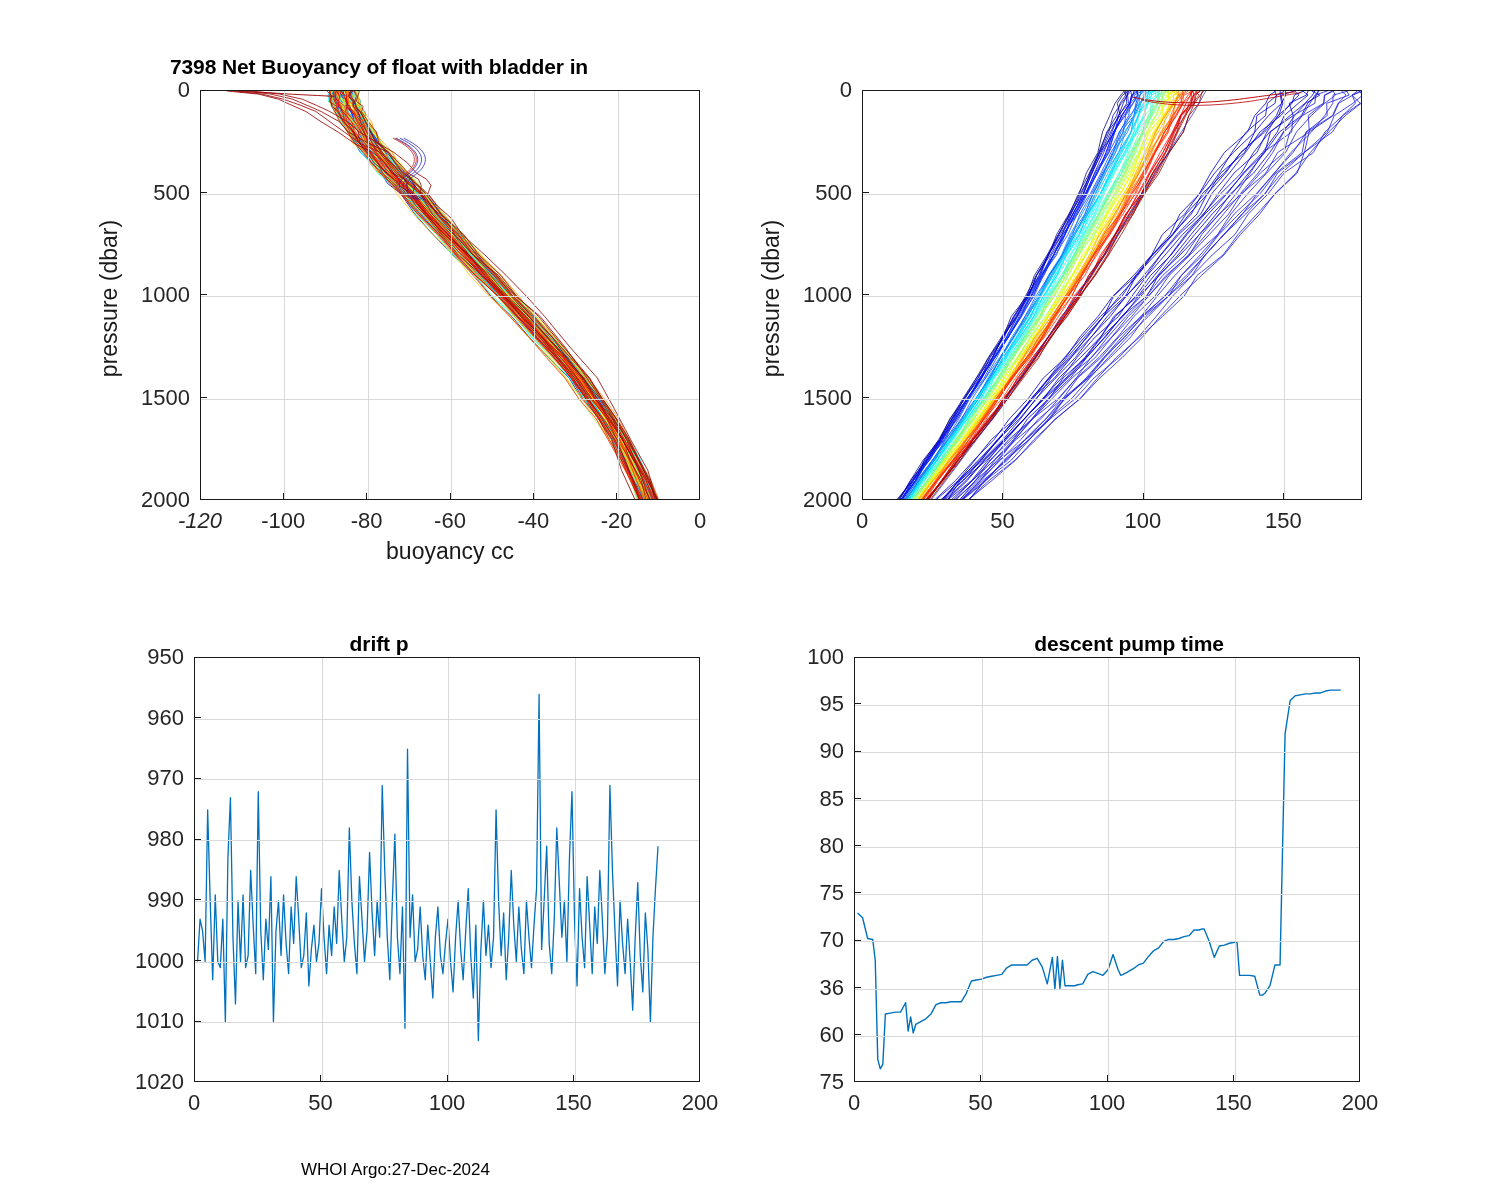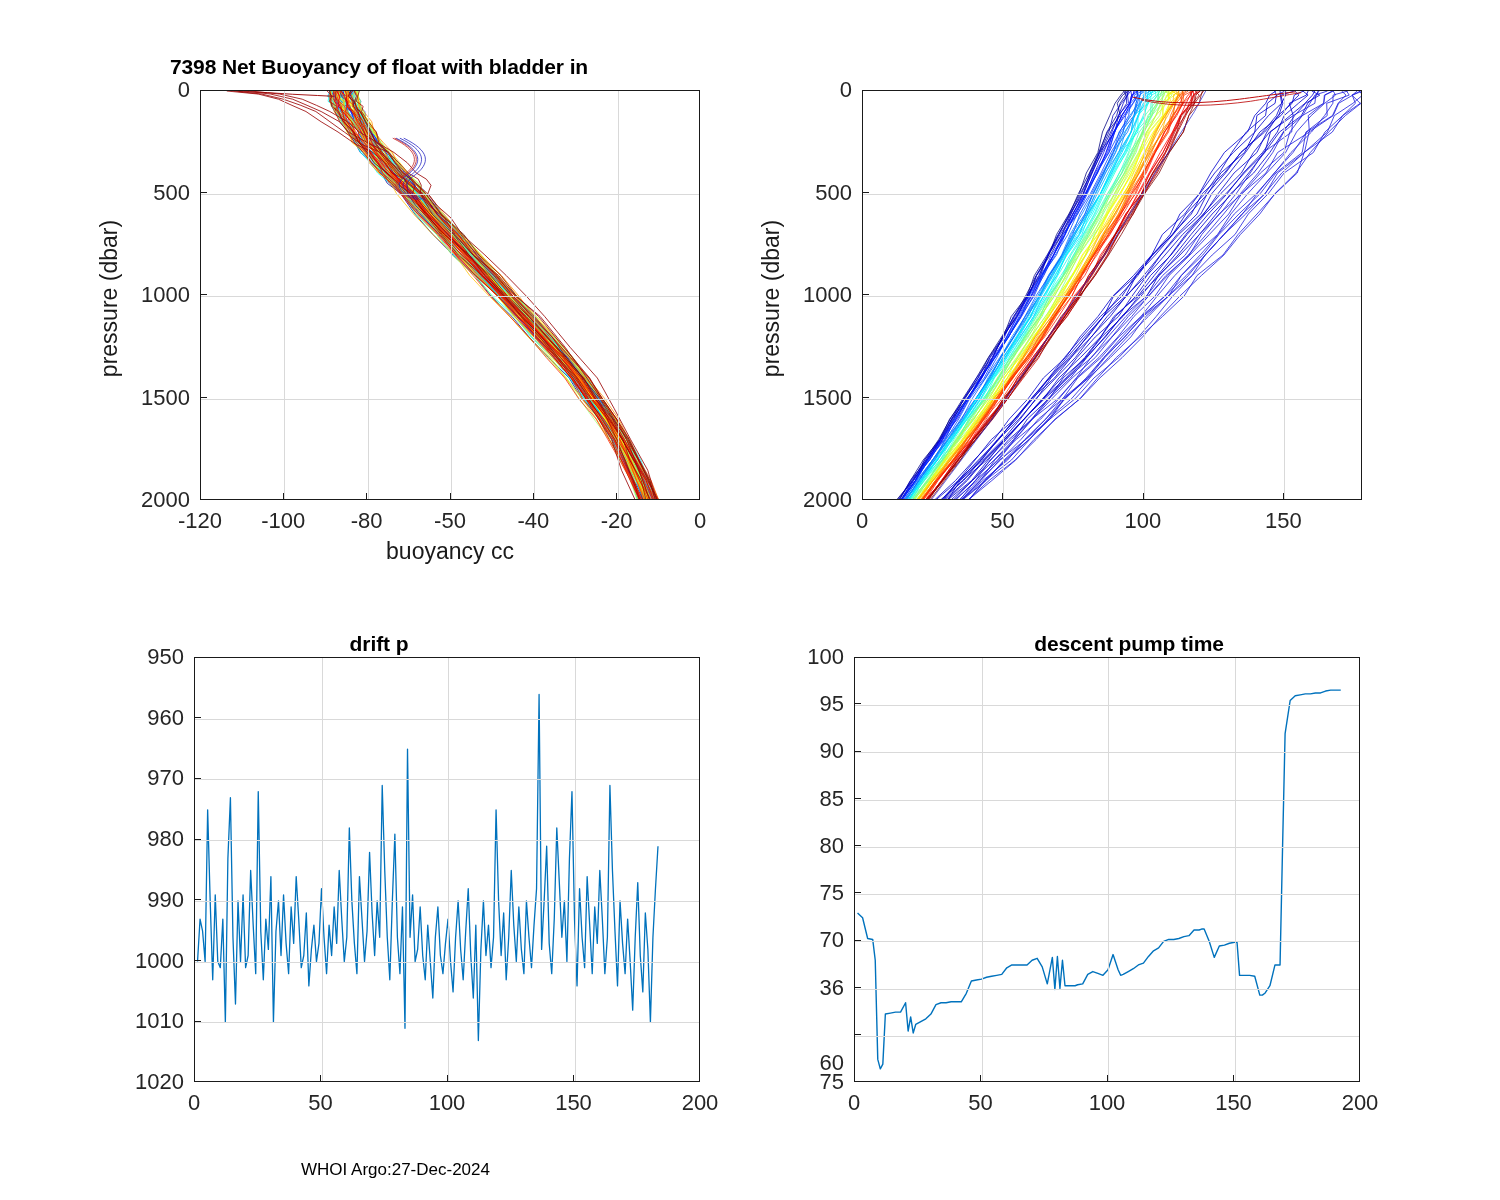--- a/index.html
+++ b/index.html
@@ -243,24 +243,24 @@
     <div class="tick-mark-x" style="left:446px;top:493px;"></div>
     <div class="tick-mark-x" style="left:529px;top:493px;"></div>
     <div class="tick-mark-x" style="left:612px;top:493px;"></div>
 
     <div class="tick-y" style="left:110px;top:90px;width:76px;">0</div>
     <div class="tick-y" style="left:110px;top:192.5px;width:76px;">500</div>
     <div class="tick-y" style="left:110px;top:295px;width:76px;">1000</div>
     <div class="tick-y" style="left:110px;top:397.5px;width:76px;">1500</div>
     <div class="tick-y" style="left:110px;top:500px;width:76px;">2000</div>
 
-    <div class="tick-x" style="left:196px;top:508px;">-120</div>
+    <div class="tick-x" style="left:196px;top:508px;font-style:italic;">-120</div>
     <div class="tick-x" style="left:279.3px;top:508px;">-100</div>
     <div class="tick-x" style="left:362.7px;top:508px;">-80</div>
-    <div class="tick-x" style="left:446px;top:508px;">-50</div>
+    <div class="tick-x" style="left:446px;top:508px;">-60</div>
     <div class="tick-x" style="left:529.3px;top:508px;">-40</div>
     <div class="tick-x" style="left:612.7px;top:508px;">-20</div>
     <div class="tick-x" style="left:696px;top:508px;">0</div>
 
     <div class="axis-xlabel" style="left:196px;top:538px;width:500px;">buoyancy cc</div>
     <div class="axis-ylabel" style="left:-45px;top:285px;width:300px;">pressure (dbar)</div>
   </div>
 
   <div class="panel" style="left:750px;top:0;width:750px;height:600px;">
     <div class="plotbox" style="left:108px;top:90px;width:500px;height:410px;">
@@ -472,21 +472,21 @@
     <div class="tick-mark-x" style="left:479px;top:475px;"></div>
 
     <div class="tick-y" style="left:10px;top:57px;width:80px;">100</div>
     <div class="tick-y" style="left:10px;top:104.2px;width:80px;">95</div>
     <div class="tick-y" style="left:10px;top:151.4px;width:80px;">90</div>
     <div class="tick-y" style="left:10px;top:198.6px;width:80px;">85</div>
     <div class="tick-y" style="left:10px;top:245.8px;width:80px;text-align:right;">80</div>
     <div class="tick-y" style="left:10px;top:293.1px;width:80px;">75</div>
     <div class="tick-y" style="left:10px;top:340.3px;width:80px;">70</div>
     <div class="tick-y" style="left:10px;top:387.5px;width:80px;">36</div>
-    <div class="tick-y" style="left:10px;top:434.7px;width:80px;margin-top:28px;">60</div>
+    <div class="tick-y" style="left:10px;top:434.7px;width:80px;">60</div>
     <div class="tick-y" style="left:10px;top:482px;width:80px;">75</div>
 
     <div class="tick-x" style="left:100px;top:490px;">0</div>
     <div class="tick-x" style="left:226.5px;top:490px;">50</div>
     <div class="tick-x" style="left:353px;top:490px;">100</div>
     <div class="tick-x" style="left:479.5px;top:490px;">150</div>
     <div class="tick-x" style="left:606px;top:490px;">200</div>
   </div>
 
   <div class="footer" style="left:297px;top:1160px;">WHOI Argo:27-Dec-2024</div>

